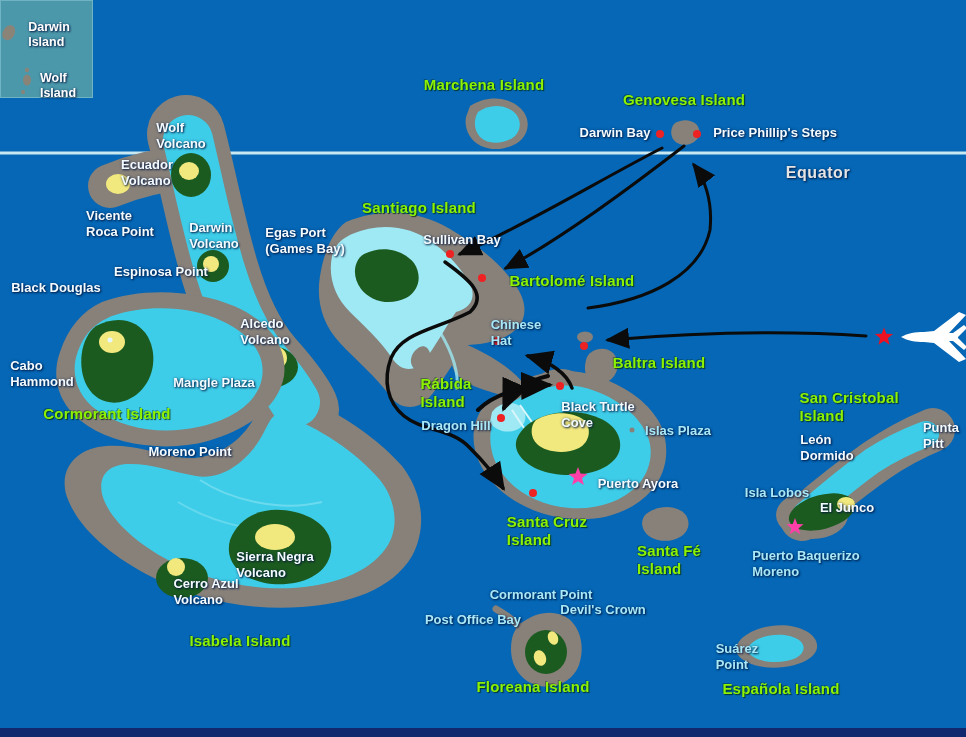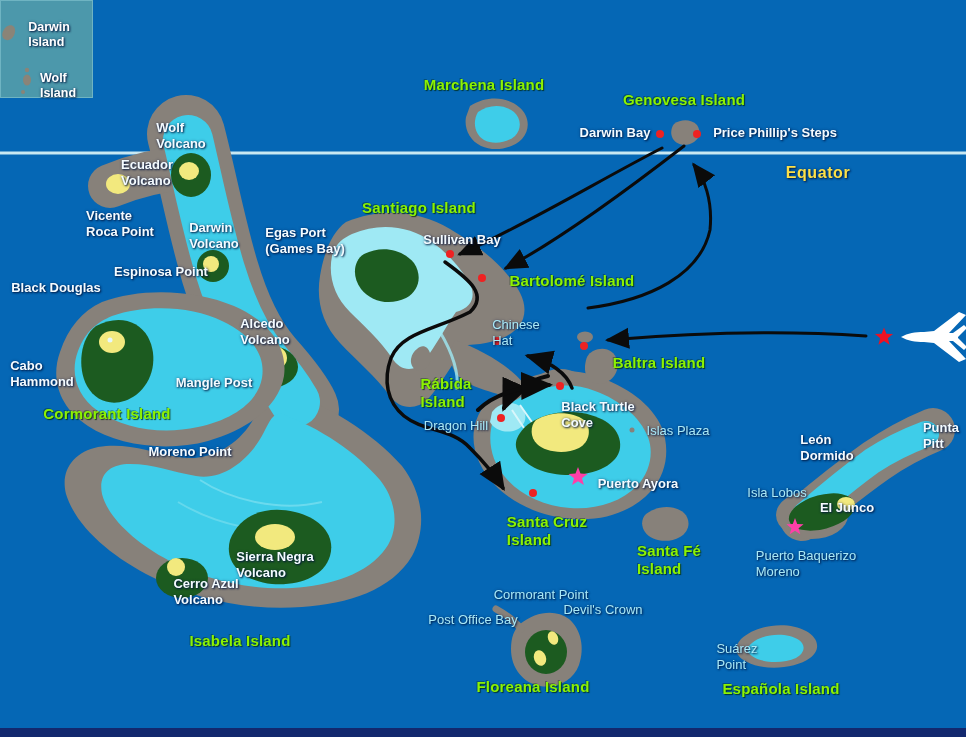--- a/index.html
+++ b/index.html
@@ -5,22 +5,22 @@
   html,body{margin:0;padding:0;background:#0567B5;}
   .stage{position:relative;width:966px;height:737px;background:#0567B5;overflow:hidden;
          font-family:"Liberation Sans",sans-serif;}
   .stage svg{position:absolute;left:0;top:0;}
   .lbl{position:absolute;transform:translate(-50%,-50%);white-space:pre-line;text-align:left;
        line-height:1.22;pointer-events:none;
        text-shadow:1px 1px 2px rgba(0,20,60,.9),0 0 3px rgba(0,25,70,.45);}
   .green{color:#8CF202;font-weight:700;font-size:15px;letter-spacing:.2px;
          text-shadow:1px 1px 1px rgba(0,40,10,.8),-1px -1px 0 rgba(0,40,10,.35);}
   .white{color:#F4FBFF;font-weight:600;font-size:13px;}
-  .cyan{color:#A9E9F7;font-weight:400;font-size:13px;}
-  .equator{color:#fde047;font-weight:700;font-size:16px;letter-spacing:.6px;}
+  .cyan{color:#A9E9F7;font-weight:700;font-size:13px;}
+  .equator{color:#e5e5e5;font-weight:700;font-size:16px;letter-spacing:.6px;}
   .inset-lbl{color:#FFFFFF;font-weight:600;font-size:12.5px;}
 </style>
 </head>
 <body>
 
 <div class="stage">
 
   <svg width="966" height="737" viewBox="0 0 966 737">
     <defs>
       <marker id="arr" markerWidth="9" markerHeight="8" refX="7" refY="3.5" orient="auto">
@@ -176,40 +176,41 @@
   <div class="lbl green" style="left:684px;top:100px">Genovesa Island</div>
   <div class="lbl green" style="left:419px;top:208px">Santiago Island</div>
   <div class="lbl green" style="left:572px;top:281px">Bartolomé Island</div>
   <div class="lbl green" style="left:659px;top:363px">Baltra Island</div>
   <div class="lbl green" style="left:446px;top:393px">Rábida
 Island</div>
   <div class="lbl green" style="left:547px;top:531px">Santa Cruz
 Island</div>
   <div class="lbl green" style="left:669px;top:560px">Santa Fé
 Island</div>
+  <div class="lbl green" style="left:855px;top:407px">San Cristobal Island</div>
   <div class="lbl green" style="left:107px;top:414px">Cormorant Island</div>
   <div class="lbl green" style="left:240px;top:641px">Isabela Island</div>
   <div class="lbl green" style="left:533px;top:687px">Floreana Island</div>
   <div class="lbl green" style="left:781px;top:689px">Española Island</div>
 
   <div class="lbl white" style="left:181px;top:136px">Wolf
 Volcano</div>
   <div class="lbl white" style="left:147px;top:173px">Ecuador
 Volcano</div>
   <div class="lbl white" style="left:120px;top:224px">Vicente
 Roca Point</div>
   <div class="lbl white" style="left:214px;top:236px">Darwin
 Volcano</div>
   <div class="lbl white" style="left:161px;top:272px">Espinosa Point</div>
   <div class="lbl white" style="left:56px;top:288px">Black Douglas</div>
   <div class="lbl white" style="left:42px;top:374px">Cabo
 Hammond</div>
   <div class="lbl white" style="left:265px;top:332px">Alcedo
 Volcano</div>
-  <div class="lbl white" style="left:214px;top:383px">Mangle Post</div>
+  <div class="lbl white" style="left:214px;top:383px">Mangle Plaza</div>
   <div class="lbl white" style="left:190px;top:452px">Moreno Point</div>
   <div class="lbl white" style="left:275px;top:565px">Sierra Negra
 Volcano</div>
   <div class="lbl white" style="left:206px;top:592px">Cerro Azul
 Volcano</div>
   <div class="lbl white" style="left:305px;top:241px">Egas Port
 (Games Bay)</div>
   <div class="lbl white" style="left:462px;top:240px">Sullivan Bay</div>
   <div class="lbl white" style="left:615px;top:133px">Darwin Bay</div>
   <div class="lbl white" style="left:775px;top:133px">Price Phillip's Steps</div>

